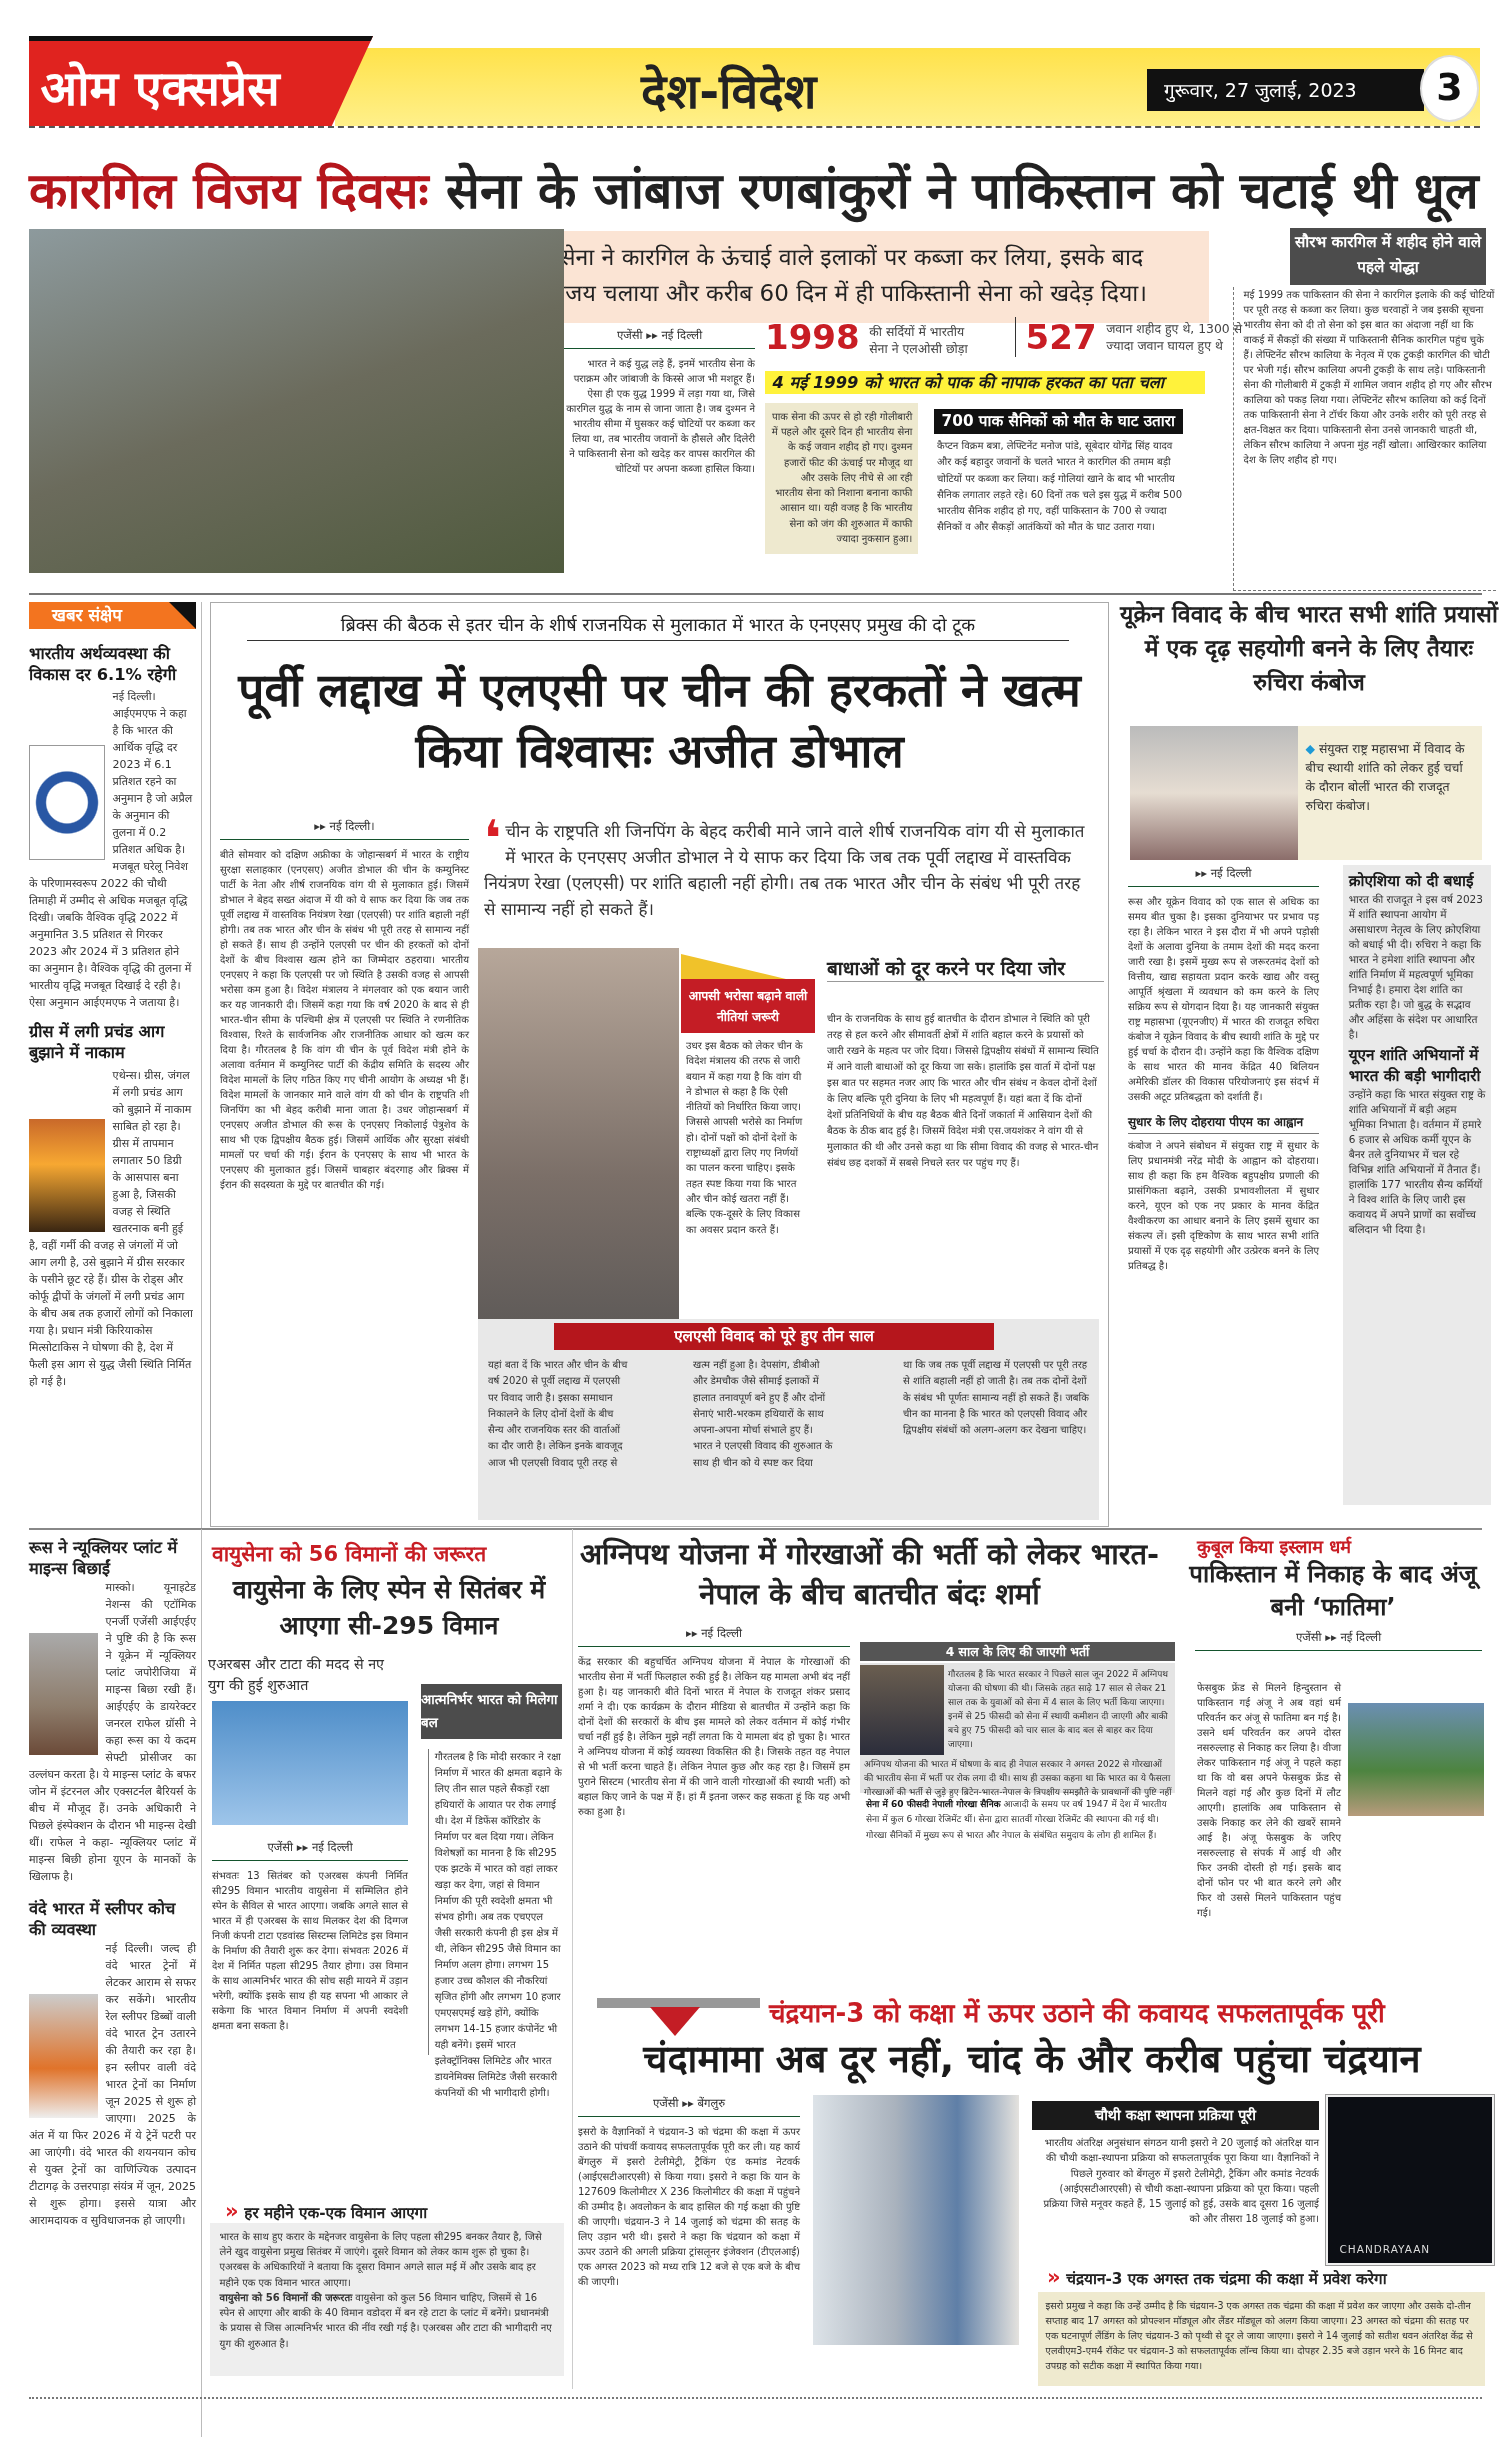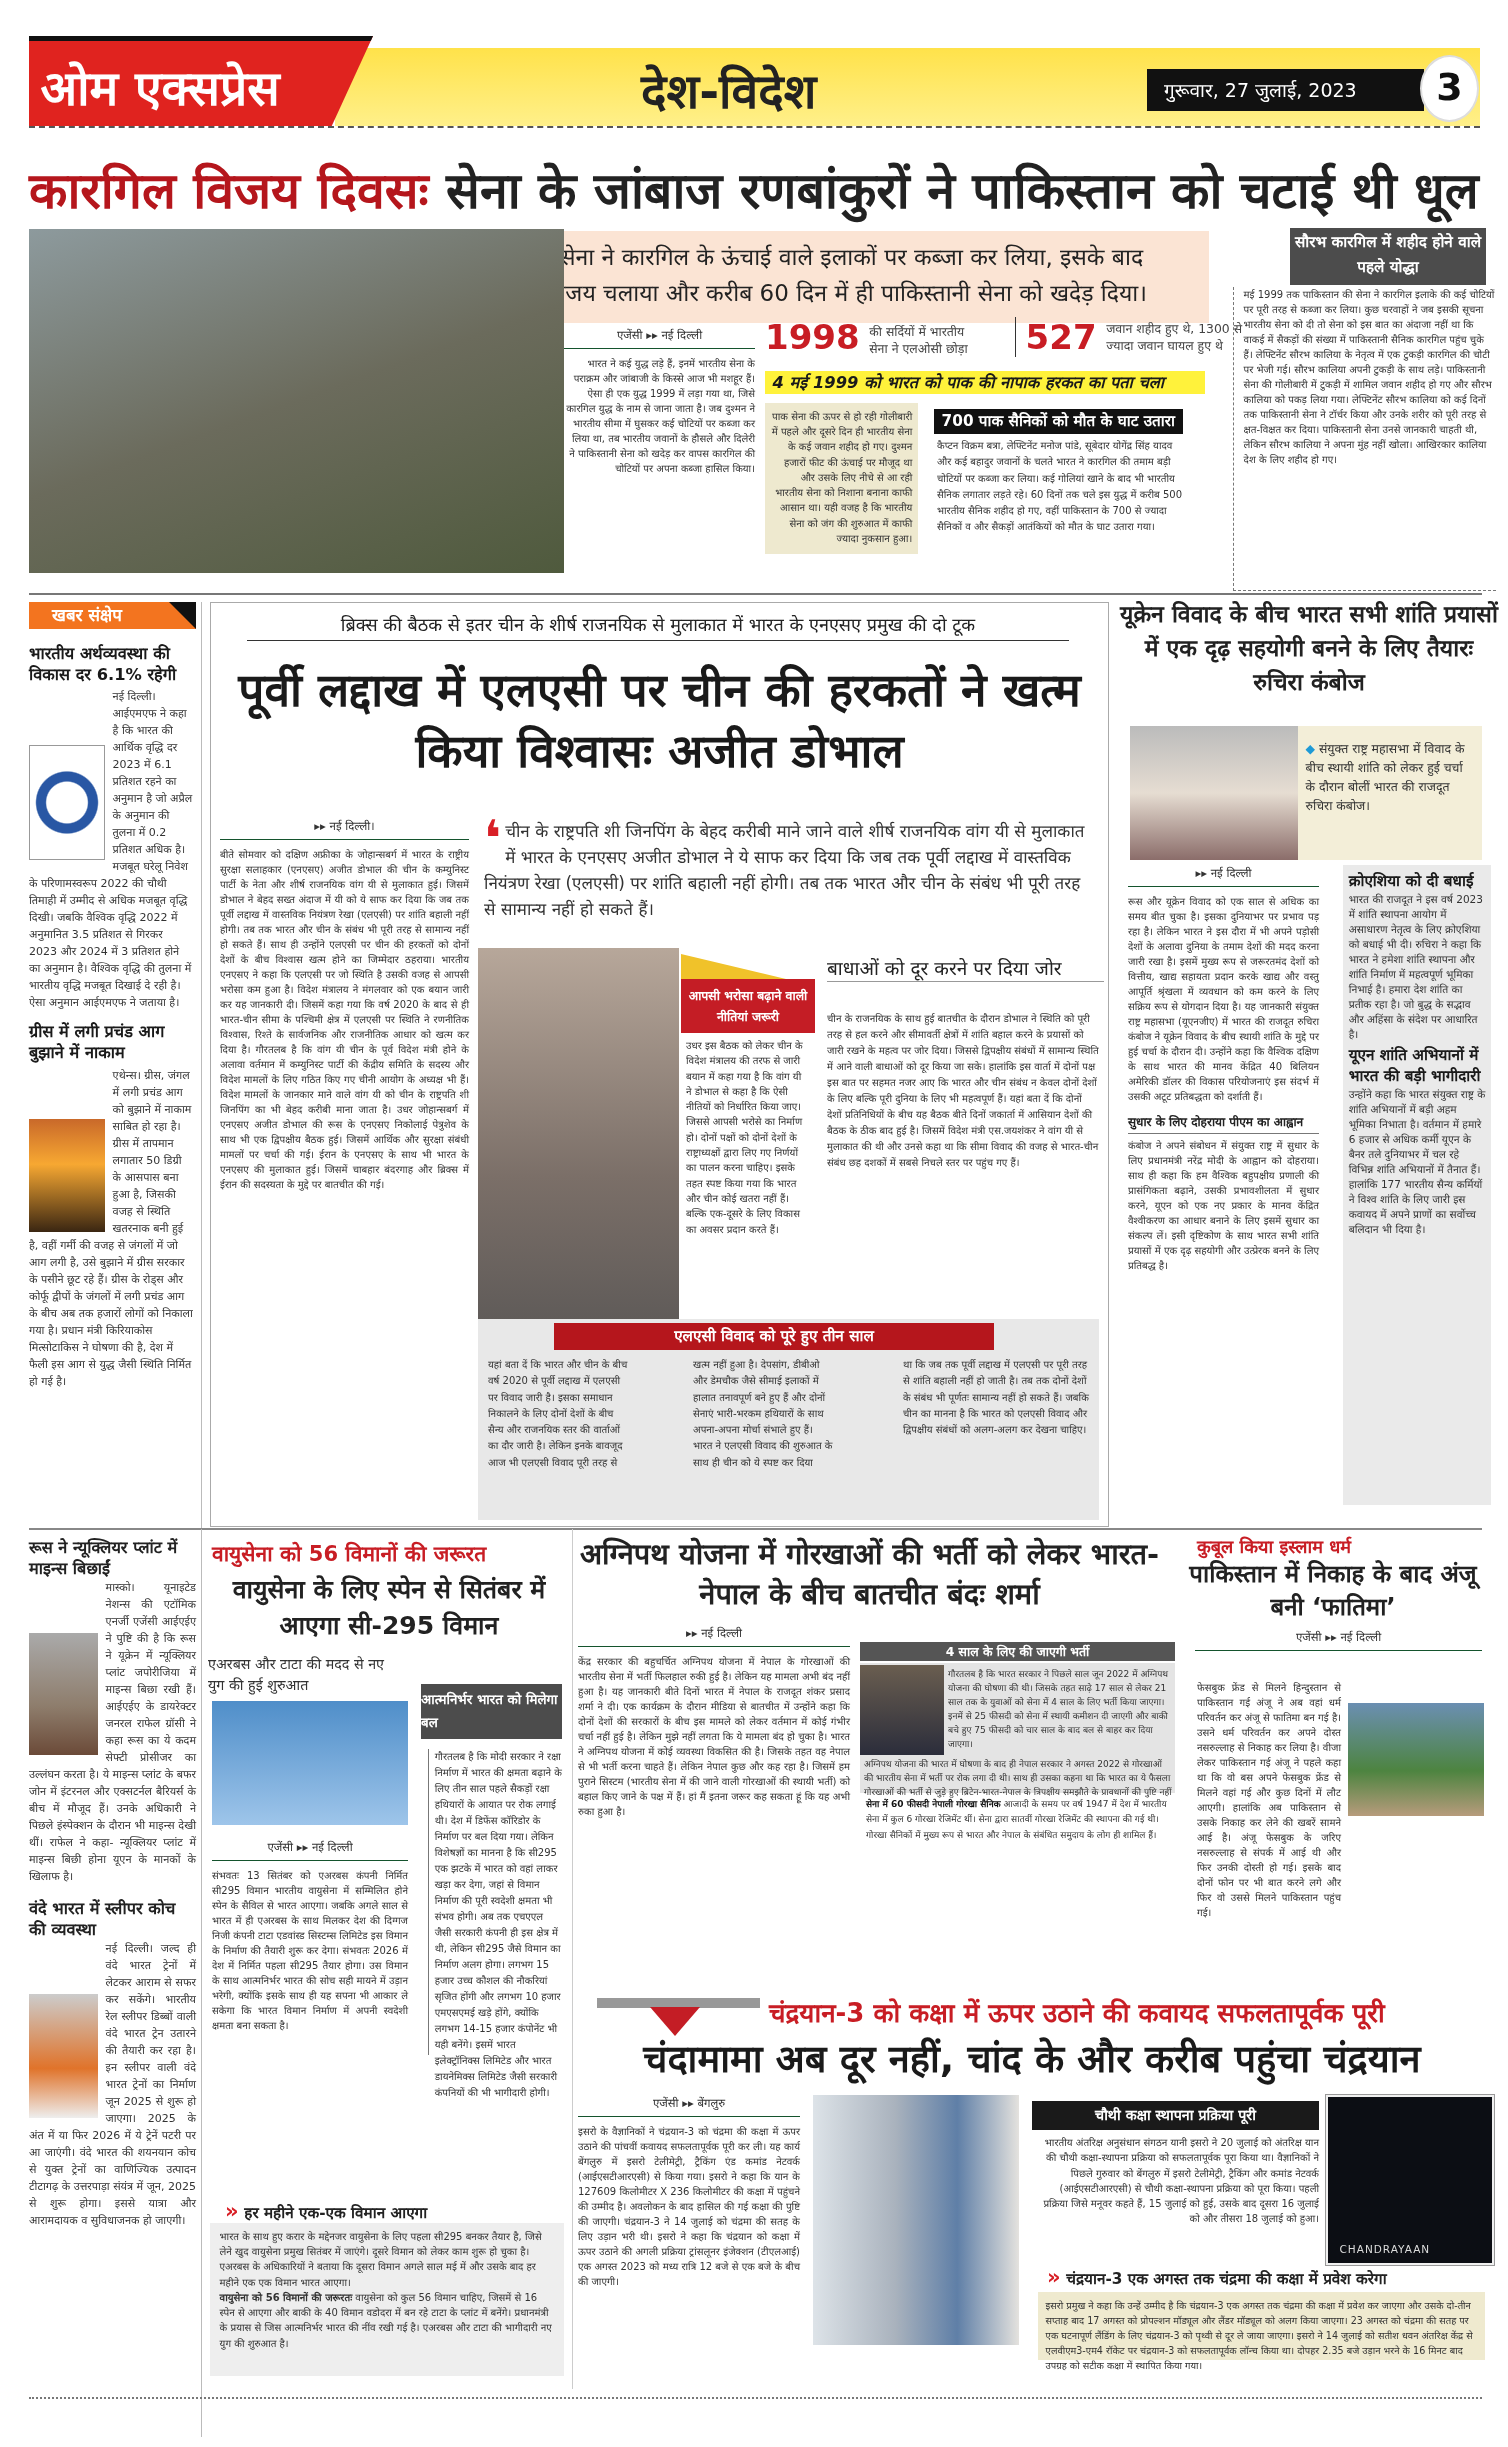--- a/index.html
+++ b/index.html
@@ -42,21 +42,21 @@
 #doval-frame{left:210px;top:602px;width:899px;height:925px;border:1px solid #aaa}
 #doval-kicker{left:247px;top:612px;width:822px;font-size:18px;color:#222;text-align:center;border-bottom:1px solid #333;padding-bottom:3.8px}
 #doval-head{left:220px;top:660px;width:879px;text-align:center;font-size:46px;line-height:61px;font-weight:bold;color:#1a1a1a}
 #doval-left{left:220px;top:818px;width:249px}
 #doval-quote{left:484px;top:818px;width:612px;font-size:17px;line-height:26px;color:#333}
 #doval-quote .q{color:#d81f26;font-size:50px;font-weight:bold;float:left;line-height:42px;margin-right:3.8px}
 #doval-photo{left:478px;top:948px;width:201px;height:382px;background:linear-gradient(#b7a79a,#7b6f68 60%,#5e5a58)}
 #mutual-head{left:681px;top:979px;width:134px;height:54px;background:#c41d25;color:#fff;font-size:12.4px;font-weight:bold;text-align:center;line-height:21px;padding-top:5.7px}
 #mutual-tri{left:681px;top:954px;width:0;height:0;border-left:105px solid #f0c22a;border-top:25px solid transparent}
 #mutual-body{left:686px;top:1038px;width:122px;font-size:10px;line-height:15.3px;color:#333}
-#hurdle-head{left:827px;top:956px;width:277px;font-size:19px;font-weight:normal;line-height:25px;border-bottom:1px solid #999}
+#hurdle-head{left:827px;top:956px;width:277px;font-size:19px;font-weight:bold;line-height:25px;border-bottom:1px solid #999}
 #hurdle-body{left:827px;top:1011px;width:272px;font-size:10px;line-height:16px;color:#333}
 #lac-box{left:478px;top:1319px;width:621px;height:201px;background:#e8e8e8}
 #lac-head{left:554px;top:1323px;width:440px;height:27px;background:#b5161c;color:#fff;text-align:center;font-size:15.3px;font-weight:bold;line-height:27px}
 .lac-col{top:1357px;width:141px;font-size:10px;line-height:16.3px;color:#333}
 
 #ukr-head{left:1118px;top:597px;width:382px;text-align:center;font-size:23px;font-weight:bold;line-height:34px}
 #ukr-photo{left:1130px;top:726px;width:168px;height:134px;background:linear-gradient(#bbb,#e6ddd2 50%,#8b6d6a)}
 #ukr-caption{left:1298px;top:726px;width:184px;height:134px;background:#f3eed8;padding:13.4px 7.6px;font-size:12.4px;line-height:19px;color:#333}
 #ukr-caption::before{content:"◆";color:#1e9ad6;margin-right:3.8px}
 #ukr-body{left:1128px;top:895px;width:191px}
@@ -101,21 +101,21 @@
 #chandra-logo{left:650px;top:2007px;width:0;height:0;border-left:25px solid transparent;border-right:25px solid transparent;border-top:29px solid #c41d25}
 #chandra-head{left:578px;top:2032px;width:908px;text-align:center;font-size:38px;line-height:55px;font-weight:bold;color:#1a1a1a}
 #chandra-body{left:578px;top:2095px;width:222px}
 #rocket{left:813px;top:2095px;width:206px;height:250px;background:linear-gradient(90deg,#dde3e8,#a9b2bd 40%,#5f7fa7 70%,#e4e2de)}
 #fourth-head{left:1032px;top:2101px;width:287px;height:29px;background:#1a1a1a;color:#fff;font-size:14.3px;font-weight:bold;line-height:29px;text-align:center}
 #fourth-body{left:1037px;top:2135px;width:282px;font-size:10px;line-height:15.3px;color:#333;text-align:right}
 #orbit{left:1326px;top:2095px;width:168px;height:170px;background:#0c0e14;border:2.9px solid #f0f0f0;outline:1px solid #999}
 #orbit span{position:absolute;bottom:7.6px;left:11.5px;font-size:10.5px;color:#ddd;letter-spacing:1px}
 #aug-head{left:1047px;top:2265px;font-size:15.3px;font-weight:bold;color:#222}
 #aug-head::before{content:"»";color:#d81f26;font-size:21px;margin-right:5.7px}
-#aug-box{left:1038px;top:2292px;width:447px;height:68px;background:#efeacf;padding:5.7px 7.6px;font-size:9.6px;line-height:15px;color:#333}
+#aug-box{left:1038px;top:2292px;width:447px;height:94px;background:#efeacf;padding:5.7px 7.6px;font-size:9.6px;line-height:15px;color:#333}
 #foot-line{left:29px;top:2397px;width:1453px;height:0;border-top:2.9px dotted #777}
 </style>
 </head>
 <body>
 
 <div class="abs" id="masthead">
   <div class="abs" id="band"></div>
   <div class="abs" id="logo">
       <span>ओम एक्सप्रेस</span>
     </div>

